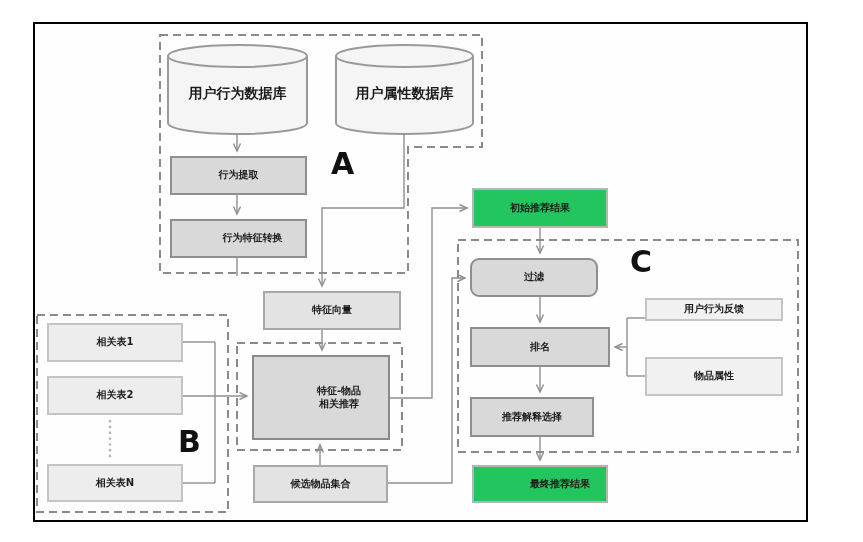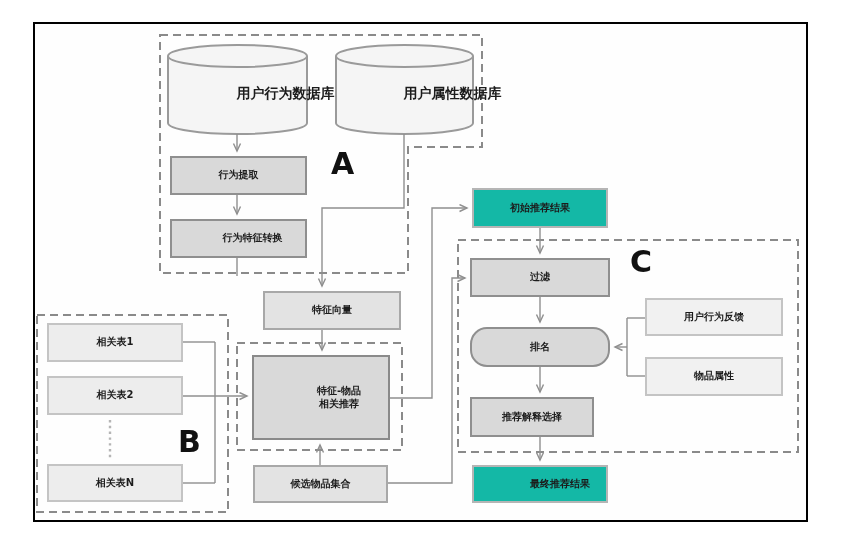--- a/index.html
+++ b/index.html
@@ -5,42 +5,42 @@
   html,body{margin:0;padding:0;background:#ffffff;}
   .page{position:relative;width:863px;height:542px;background:#ffffff;
         font-family:"DejaVu Sans",sans-serif;overflow:hidden;}
   .frame{position:absolute;left:33px;top:22px;width:771px;height:496px;
          border:2px solid #000;background:#fefefe;}
   svg.overlay{position:absolute;left:0;top:0;width:863px;height:542px;}
   .node{position:absolute;display:flex;align-items:center;justify-content:center;
         text-align:center;font-size:10px;font-weight:bold;color:#1c1c1c;
         white-space:pre-line;line-height:1.25;box-sizing:border-box;}
   .proc{background:#d9d9d9;border:2px solid #8f8f8f;}
-  .light{background:#14b8a6;border:2px solid #b5b5b5;}
+  .light{background:#22c55e;border:2px solid #b5b5b5;}
   .mid{background:#e3e3e3;border:2px solid #a8a8a8;}
   .rel{background:#ededed;border:2px solid #c4c4c4;}
   .feed{background:#f1f1f1;border:2px solid #c4c4c4;}
   .central{background:#d9d9d9;border:2px solid #8a8a8a;}
   .cyl-label{position:absolute;display:flex;align-items:center;justify-content:center;
-        font-size:14px;font-weight:bold;color:#1c1c1c;padding-left:48px;}
+        font-size:14px;font-weight:bold;color:#1c1c1c;}
   .section-label{position:absolute;font-size:30px;font-weight:bold;color:#111;}
   
   #n-behavior-extract{left:170px;top:156px;width:137px;height:39px;}
   #n-behavior-convert{left:170px;top:219px;width:137px;height:39px;padding-left:28px;}
   #n-feature-vector{left:263px;top:291px;width:138px;height:39px;text-align:center;}
   #n-feature-item{left:252px;top:355px;width:138px;height:85px;padding-left:36px;}
   #n-rel1{left:47px;top:323px;width:136px;height:39px;}
   #n-rel2{left:47px;top:376px;width:136px;height:39px;}
   #n-relN{left:47px;top:464px;width:136px;height:38px;}
   #n-initial{left:472px;top:188px;width:136px;height:40px;}
-  #n-filter{left:470px;top:258px;width:140px;height:39px;}
-  #n-ranking{left:470px;top:327px;width:140px;height:40px;border-radius:17px;}
+  #n-filter{left:470px;top:258px;width:128px;height:39px;border-radius:9px;}
+  #n-ranking{left:470px;top:327px;width:140px;height:40px;}
   #n-explain{left:470px;top:397px;width:124px;height:40px;}
   #n-final{left:472px;top:465px;width:136px;height:38px;padding-left:40px;}
-  #n-feedback{left:645px;top:298px;width:138px;height:38px;}
+  #n-feedback{left:645px;top:298px;width:138px;height:23px;}
   #n-itemattr{left:645px;top:357px;width:138px;height:39px;}
   #n-candidate{left:253px;top:465px;width:135px;height:38px;}
   #lbl-cyl1{left:168px;top:72px;width:139px;height:44px;}
   #lbl-cyl2{left:336px;top:72px;width:137px;height:44px;}
   #sec-a{left:331px;top:146px;}
   #sec-b{left:178px;top:424px;}
   #sec-c{left:630px;top:244px;}
 </style>
 </head>
 <body>

